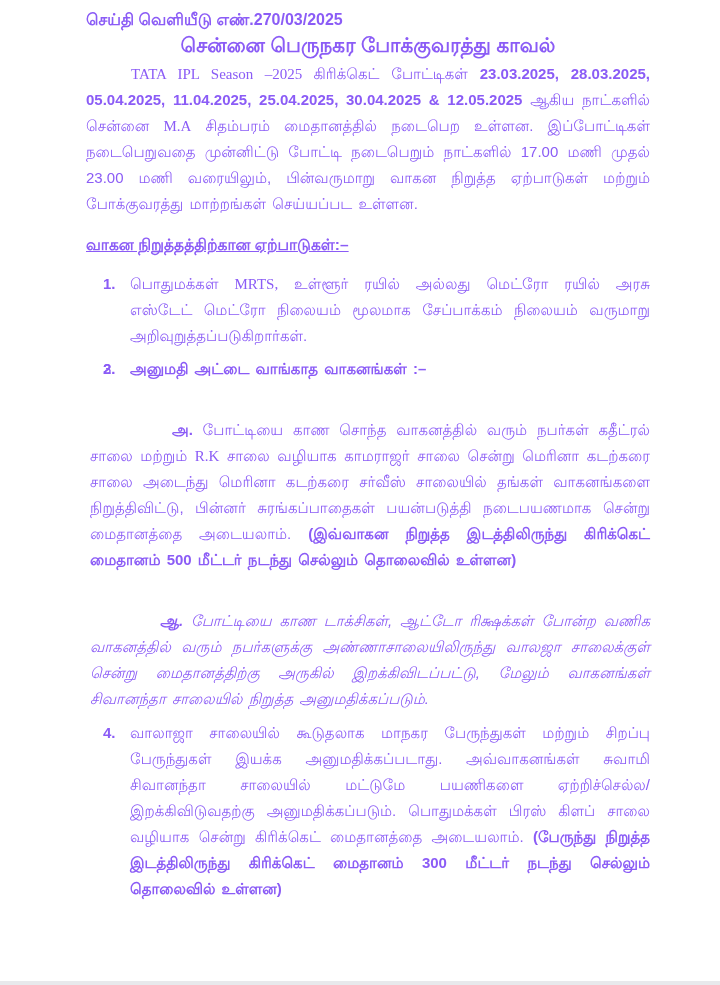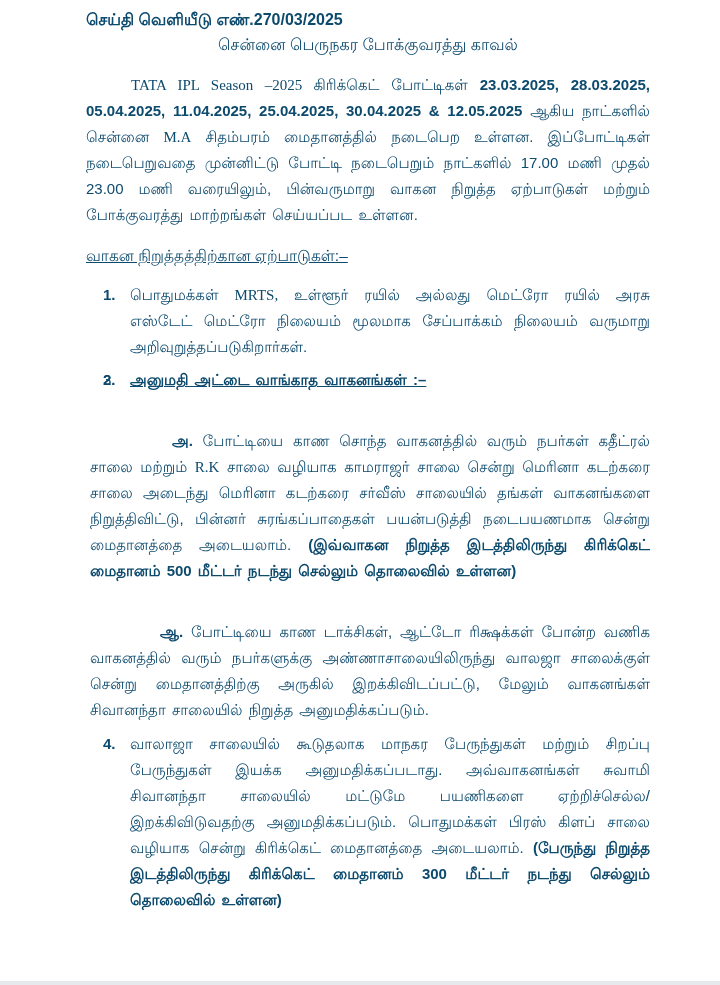--- a/index.html
+++ b/index.html
@@ -1,41 +1,41 @@
 <!DOCTYPE html>
 <html><head>
 <meta charset="utf-8">
 <style>
   * { margin:0; padding:0; box-sizing:border-box; }
   html,body { background:#ffffff; }
   .page {
     position:relative;
     width:720px; height:985px;
     background:#ffffff;
-    color:#0c4a6e;
+    color:#8b5cf6;
     font-family:"Liberation Sans", sans-serif;
     font-size:15px;
     line-height:26px;
     overflow:hidden;
   }
   .content { padding:8px 70px 0 86px; }
   .b { font-weight:700; }
-  .u { text-decoration:underline; }
+  .u { }
   .serif { font-family:"Liberation Serif", serif; }
   .hdr-left  { font-weight:700; font-size:16px; line-height:24px; }
-  .hdr-center{ font-weight:400; font-size:16px; line-height:26px; text-align:center; }
+  .hdr-center{ font-weight:700; font-size:20px; line-height:26px; text-align:center; }
   .intro {
-    margin-top:14px;
+    margin-top:3px;
     text-align:justify;
     text-indent:45px;
     word-spacing:2px;
   }
   .section-heading {
     margin-top:15px; margin-bottom:13px;
-    font-weight:400; font-size:15.5px;
+    font-weight:700; font-size:15.5px;
     text-decoration:underline;
   }
   .item {
     position:relative;
     margin-left:44px;
     margin-bottom:7px;
     text-align:justify;
     word-spacing:2px;
   }
   .item .num {
@@ -46,21 +46,21 @@
   .item-heading { text-align:justify; }
   .item-body-indent { text-indent:30px; text-align:justify; }
   .subitem {
     margin-left:4px;
     margin-bottom:8px;
     text-align:justify;
     text-indent:82px;
     word-spacing:2px;
     margin-top:35px;
   }
-  .subitem.second { text-indent:70px; }
+  .subitem.second { text-indent:70px;font-style:italic; }
   .bottom-strip {
     position:absolute;
     left:0; bottom:0;
     width:720px; height:4px;
     background:#e8e9ec;
   }
 </style>
 </head>
 <body>
 

